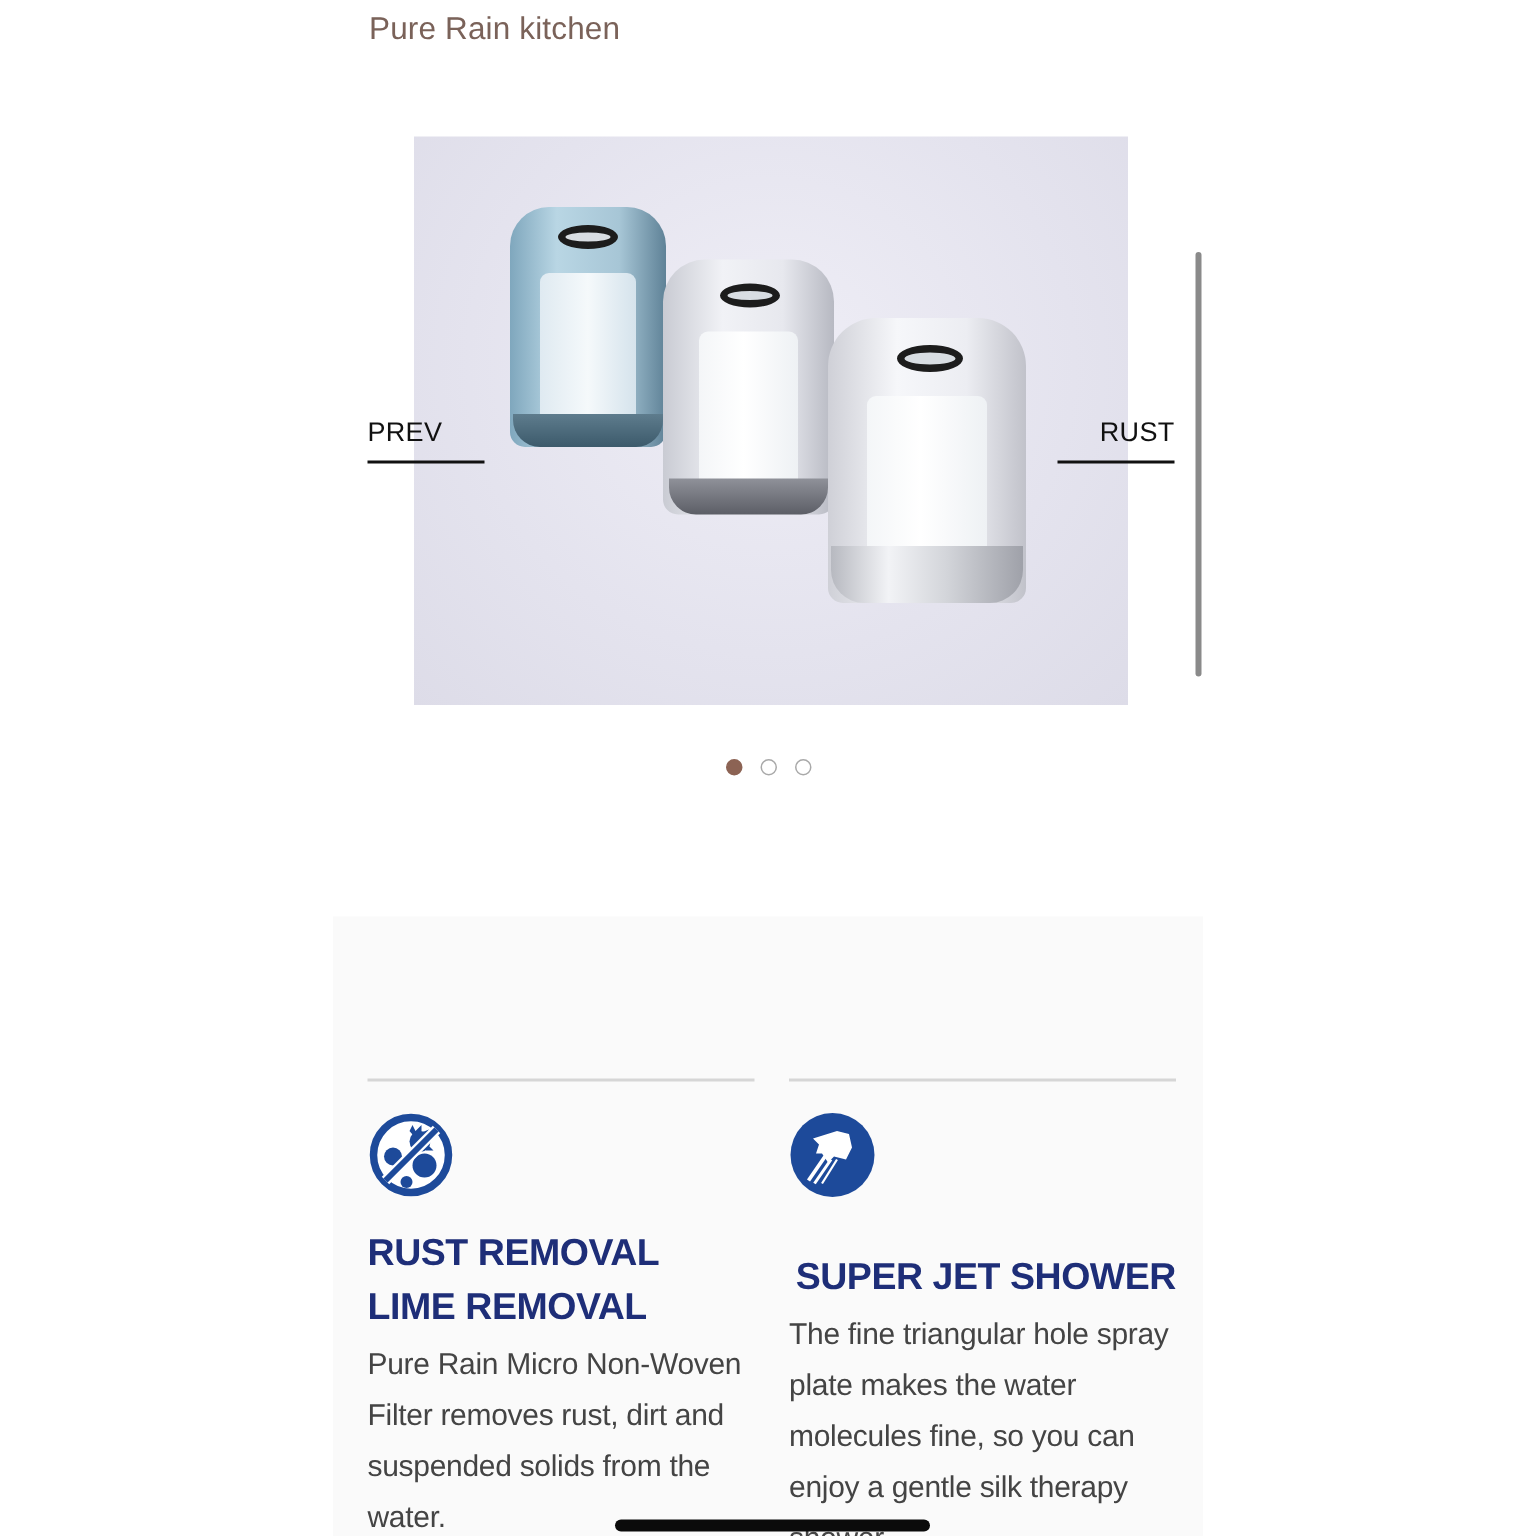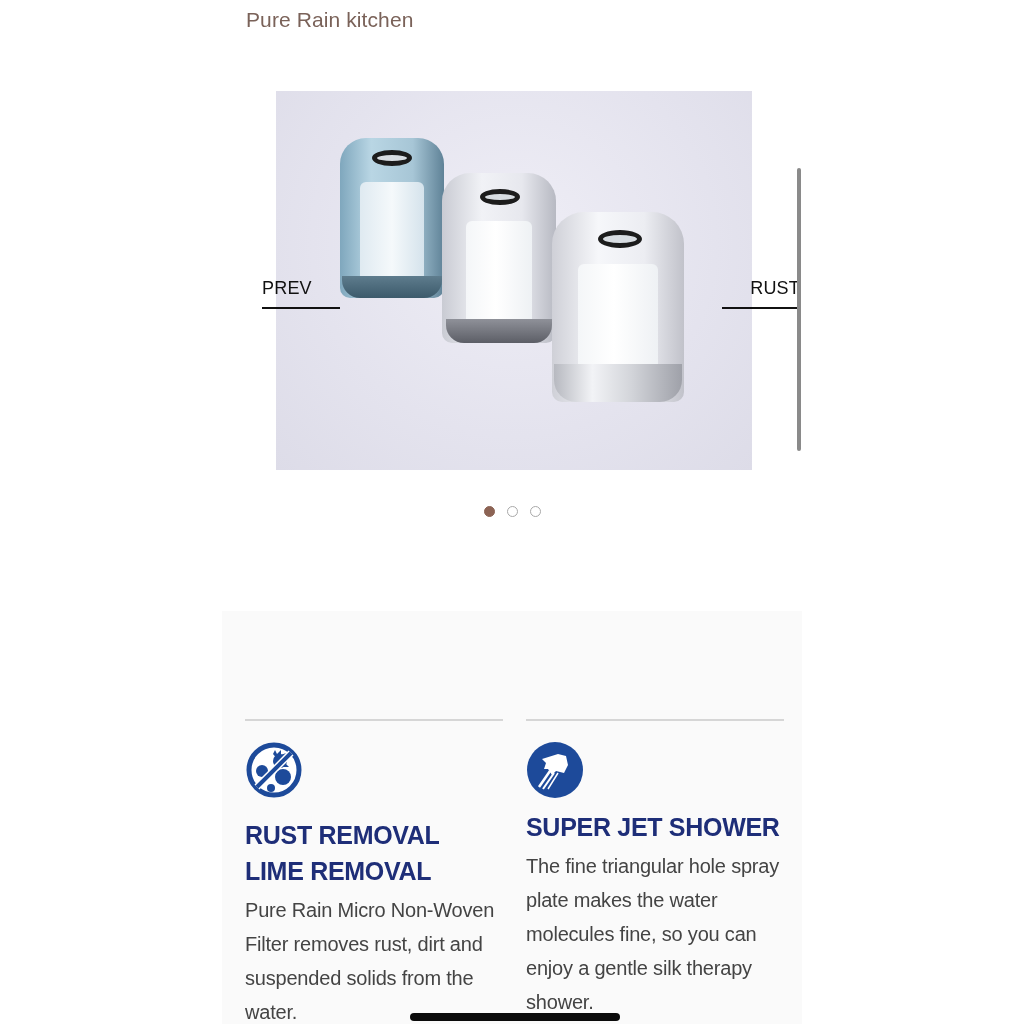--- a/index.html
+++ b/index.html
@@ -33,21 +33,21 @@
   .filter .hole {
     position: absolute; border-radius: 50%;
     border: 5px solid #1c1c1c; background: #d8dde2;
   }
   .filter .base { position: absolute; border-radius: 0 0 18px 18px; }
 
   .nav-link {
     position: absolute; top: 278px; width: 78px;
     font-size: 18px; color: #111; letter-spacing: 0.2px;
     border-bottom: 2px solid #111; padding-bottom: 8px;
-    cursor: pointer; background: transparent; margin-left: 17px;
+    cursor: pointer; background: transparent;
   }
   .nav-prev { left: 245px; text-align: left; }
   .nav-next { left: 705px; text-align: right; }
 
   .scrollbar {
     position: absolute; left: 797px; top: 168px; width: 4px; height: 283px;
     background: #8a8a8a; border-radius: 2px;
   }
 
   .dots { position: absolute; left: 484px; top: 506px; display: flex; gap: 12px; }
@@ -70,21 +70,21 @@
   .feature .title {
     margin-top: 18px; font-size: 25px; font-weight: bold; color: #1e2e78;
     line-height: 36px; letter-spacing: -0.3px;
   }
   .feature .desc {
     margin-top: 4px; font-size: 20px; color: #444; line-height: 34px;
     letter-spacing: -0.2px;
   }
   .feature-left { left: 245px; }
   .feature-right { left: 526px; }
-  .feature-right .title { margin-top: 10px; }
+  .feature-right .title { margin-top: 34px; text-align: right; }
 
   .home-indicator {
     position: absolute; left: 410px; top: 1013px; width: 210px; height: 8px;
     background: #0b0b0b; border-radius: 4px;
   }
 </style>
 </head>
 <body>
 
 <div class="page">

